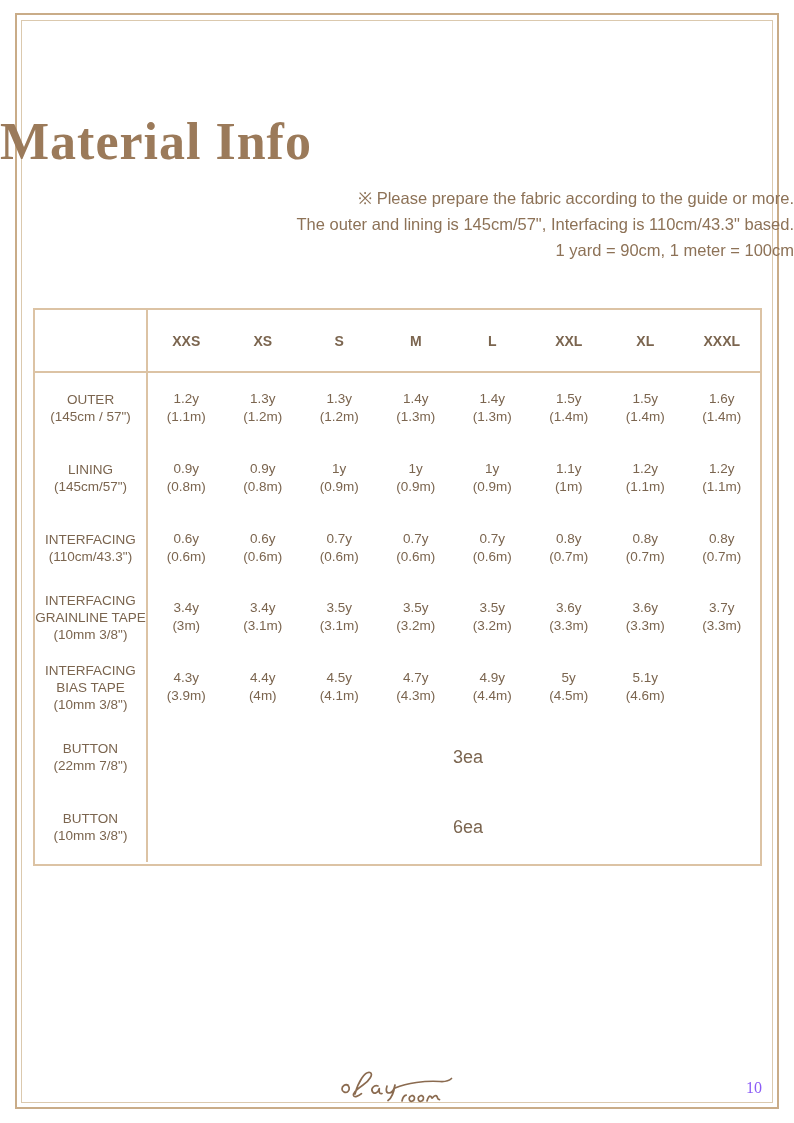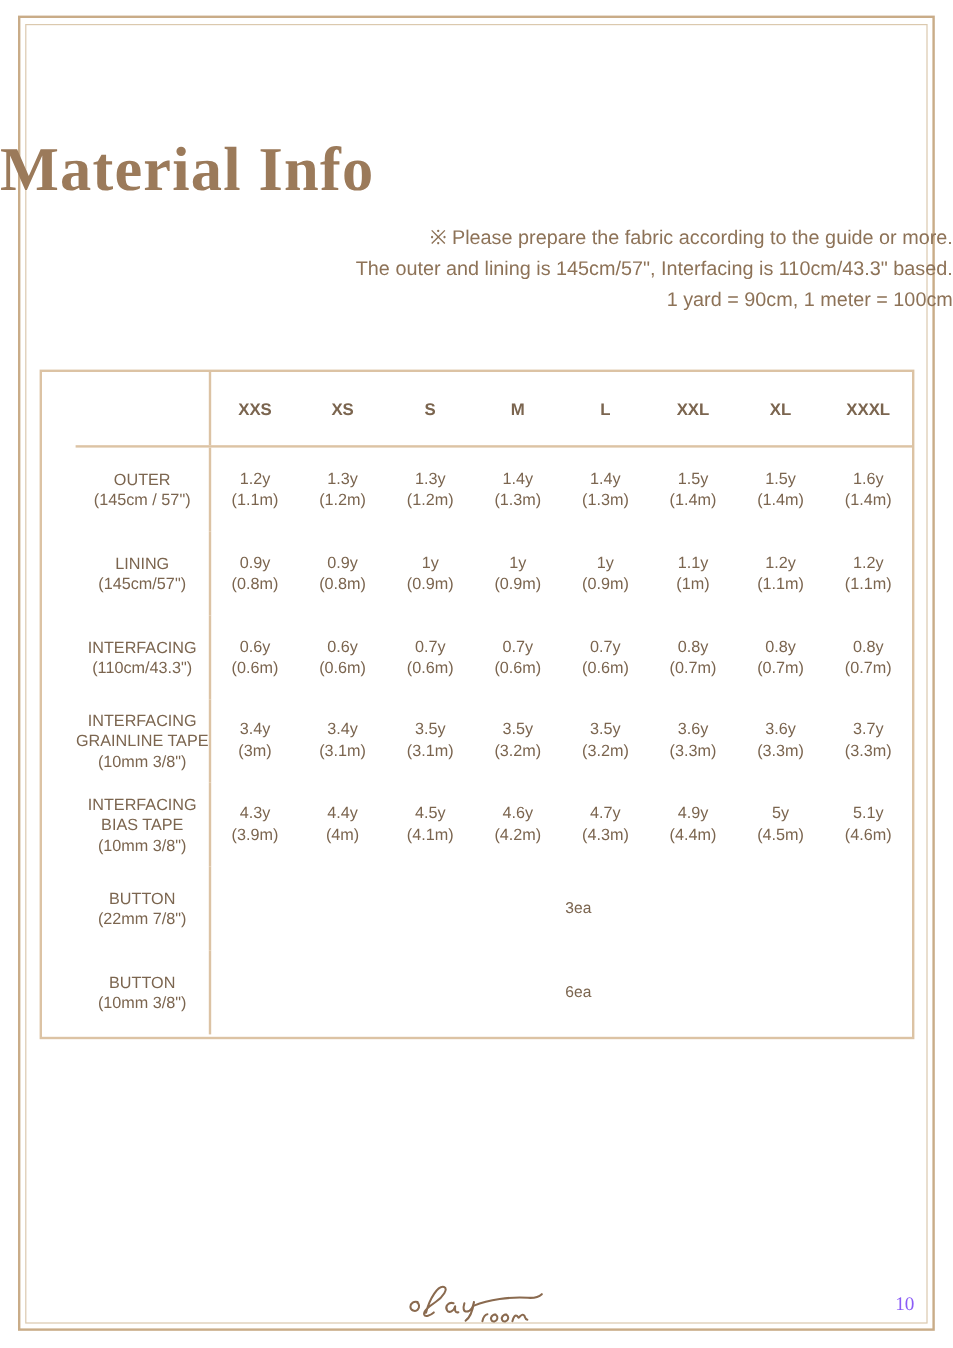--- a/index.html
+++ b/index.html
@@ -18,30 +18,30 @@
        border:2px solid var(--frame-outer);pointer-events:none;}
   .frame-inner{position:absolute;left:21px;top:20px;right:21px;bottom:20px;
        border:1px solid var(--frame-inner);pointer-events:none;}
   .title{position:absolute;top:112px;left:0;width:100%;text-align:left;
        font-family:"Liberation Serif",serif;font-weight:bold;font-size:52px;
        letter-spacing:1px;color:var(--title);}
   .subtitle{position:absolute;top:185px;left:0;width:100%;text-align:right;
        font-size:16.5px;line-height:26px;color:var(--sub);}
   .material-table{position:absolute;left:33px;top:308px;width:729px;height:558px;
        border:2px solid var(--line);font-size:13.5px;line-height:18px;}
-  .t-row{display:grid;grid-template-columns:113px repeat(8,1fr);height:69.85px;margin-left:28px;}
+  .t-row{display:grid;grid-template-columns:113px repeat(8,1fr);height:69.85px;}
   .t-row.span-row{grid-template-columns:113px 1fr;}
   .t-row.t-header{height:63px;border-bottom:2px solid var(--line);}
   .t-cell,.label-cell,.corner-cell,.size-cell,.span-cell{
        display:flex;flex-direction:column;align-items:center;justify-content:center;
        text-align:center;}
   .label-cell,.corner-cell{border-right:2px solid var(--line);font-weight:normal;
        font-size:13.5px;line-height:17px;}
   .size-cell{font-weight:bold;font-size:14px;}
-  .span-cell{font-size:13px;padding-left:28px;}
+  .span-cell{font-size:18px;padding-left:28px;}
   .signature{position:absolute;left:336px;top:1058px;width:122px;height:50px;}
   .page-number{position:absolute;right:32px;bottom:26px;
        font-family:"Liberation Serif",serif;font-size:16px;color:#8b5cf6;}
 </style>
 </head>
 <body>
 
 <div class="frame-outer"></div>
 <div class="frame-inner"></div>
 
@@ -230,24 +230,20 @@
       </div>
       <div class="t-cell">
         <div class="cell-line">4.4y</div>
         <div class="cell-line">(4m)</div>
       </div>
       <div class="t-cell">
         <div class="cell-line">4.5y</div>
         <div class="cell-line">(4.1m)</div>
       </div>
       <div class="t-cell">
-        <div class="cell-line">4.6y</div>
-        <div class="cell-line">(4.2m)</div>
-      </div>
-      <div class="t-cell">
         <div class="cell-line">4.7y</div>
         <div class="cell-line">(4.3m)</div>
       </div>
       <div class="t-cell">
         <div class="cell-line">4.9y</div>
         <div class="cell-line">(4.4m)</div>
       </div>
       <div class="t-cell">
         <div class="cell-line">5y</div>
         <div class="cell-line">(4.5m)</div>

